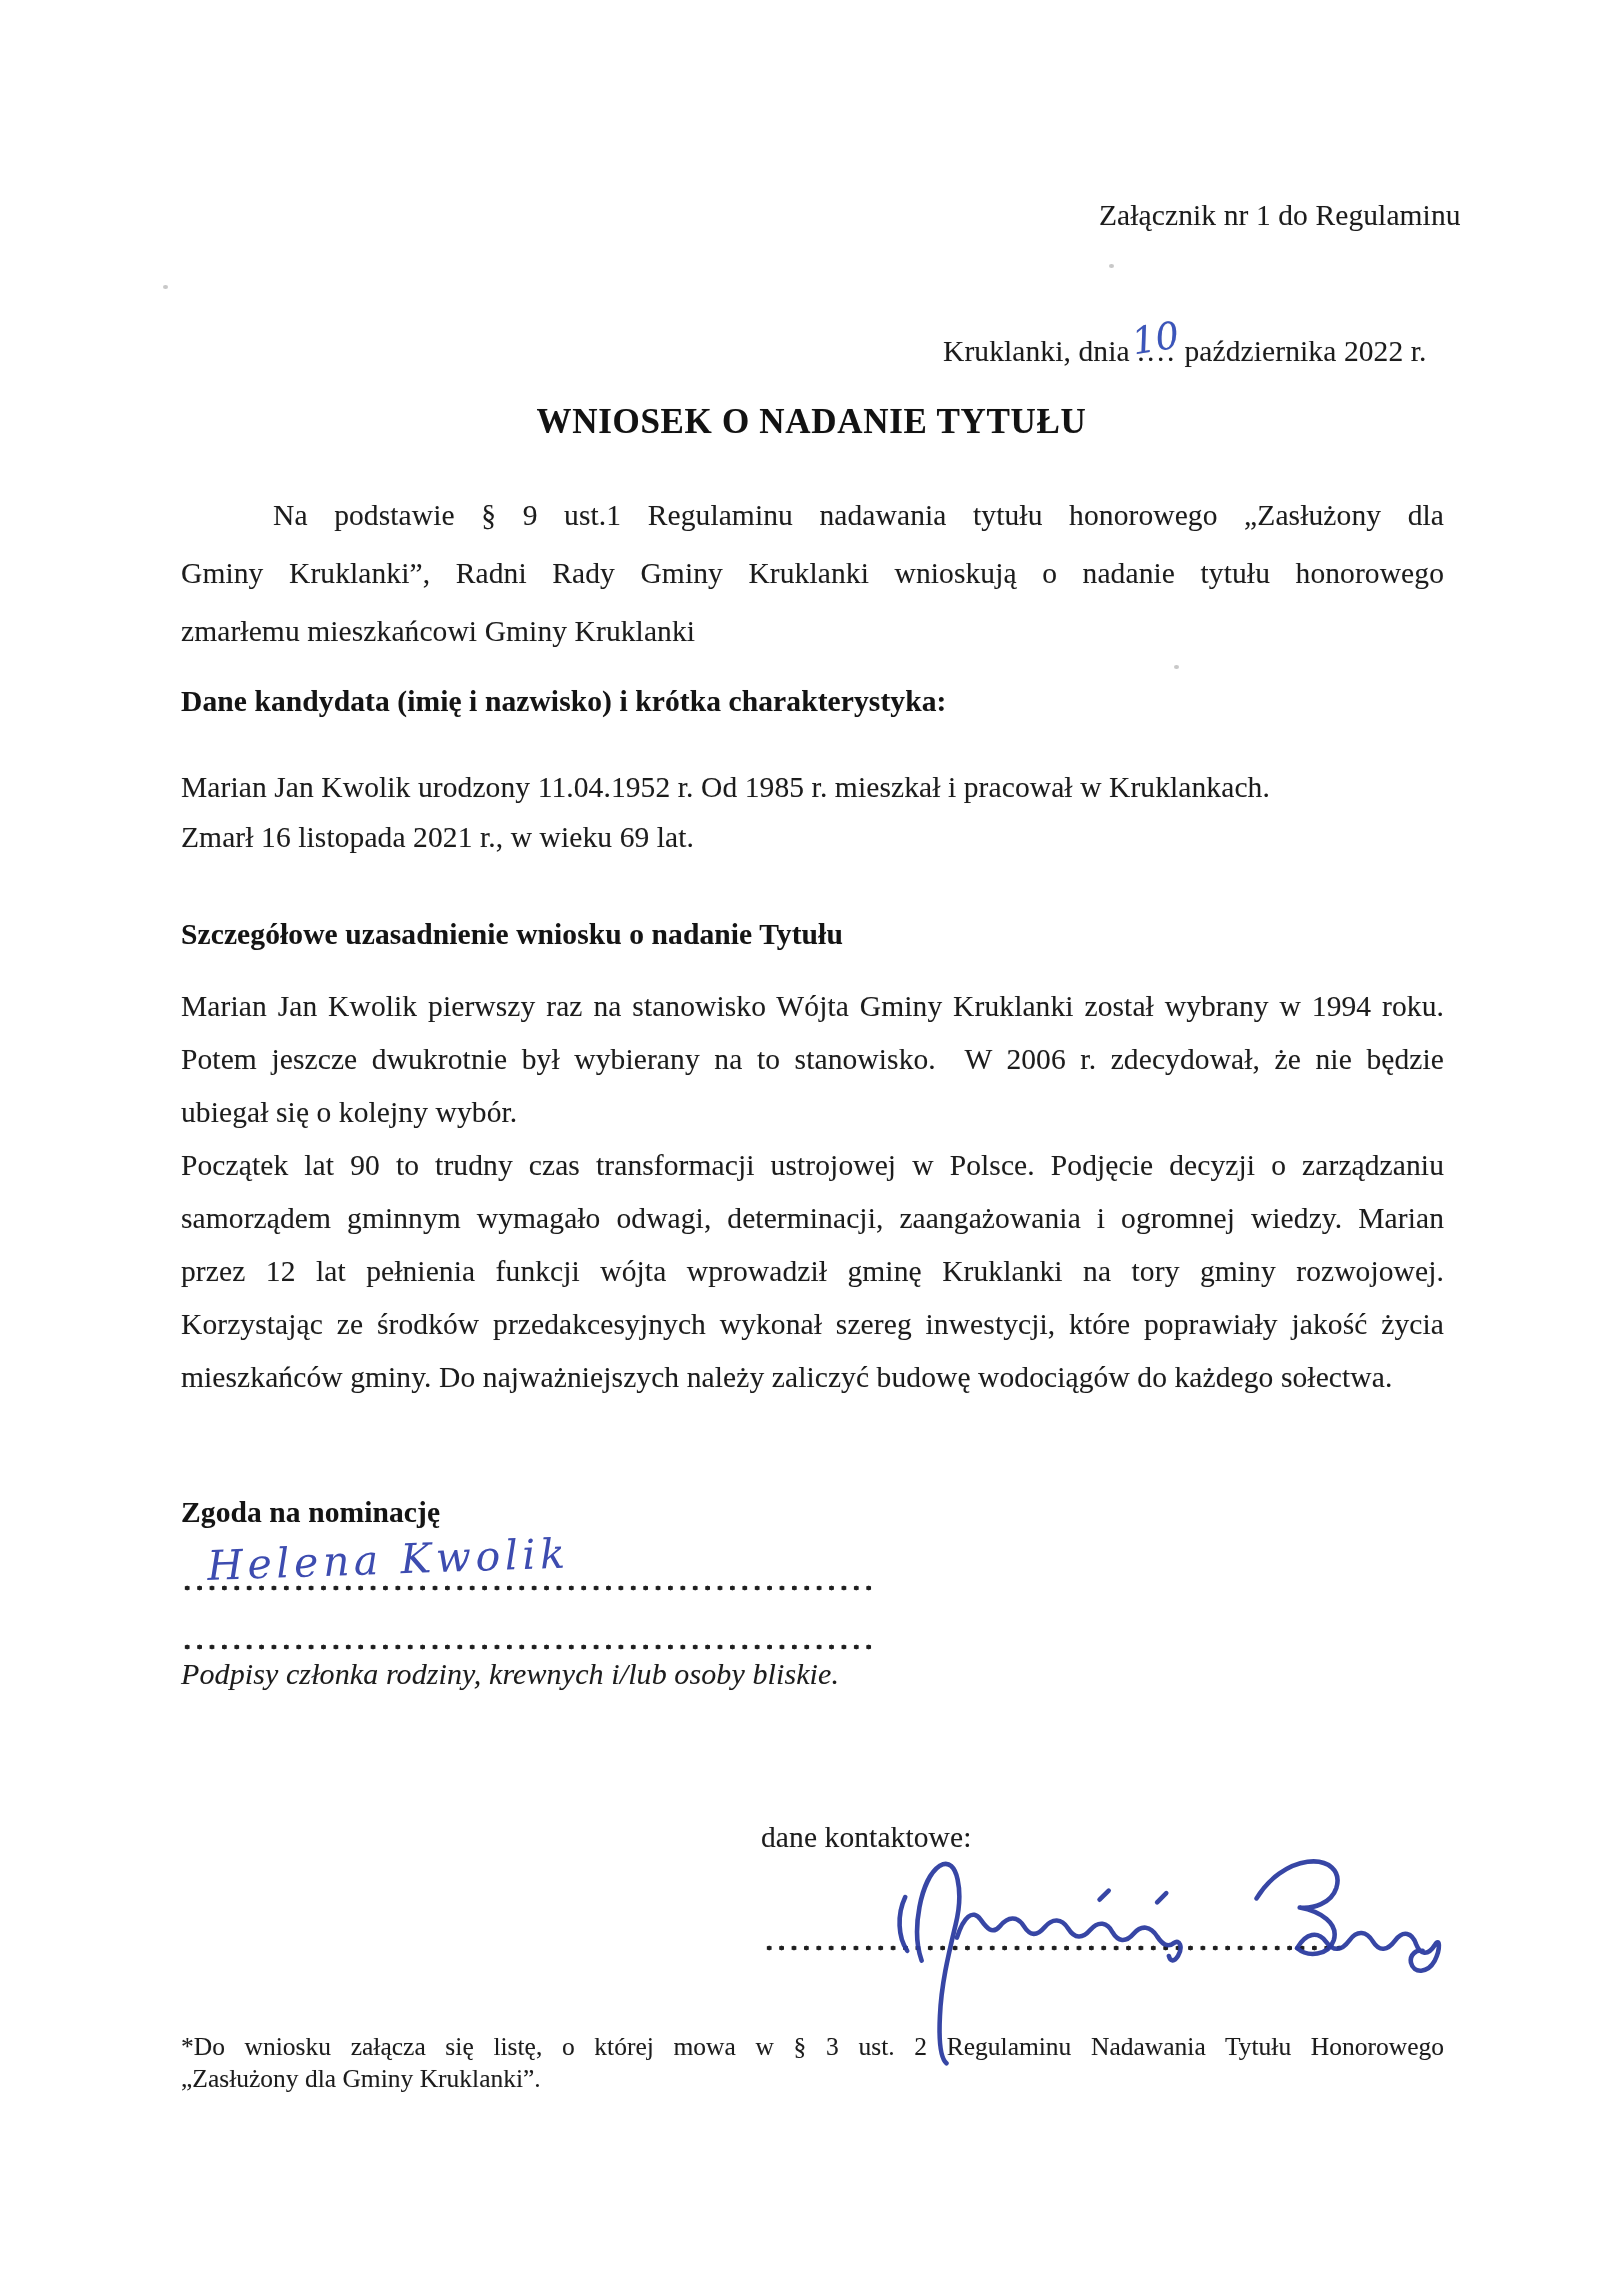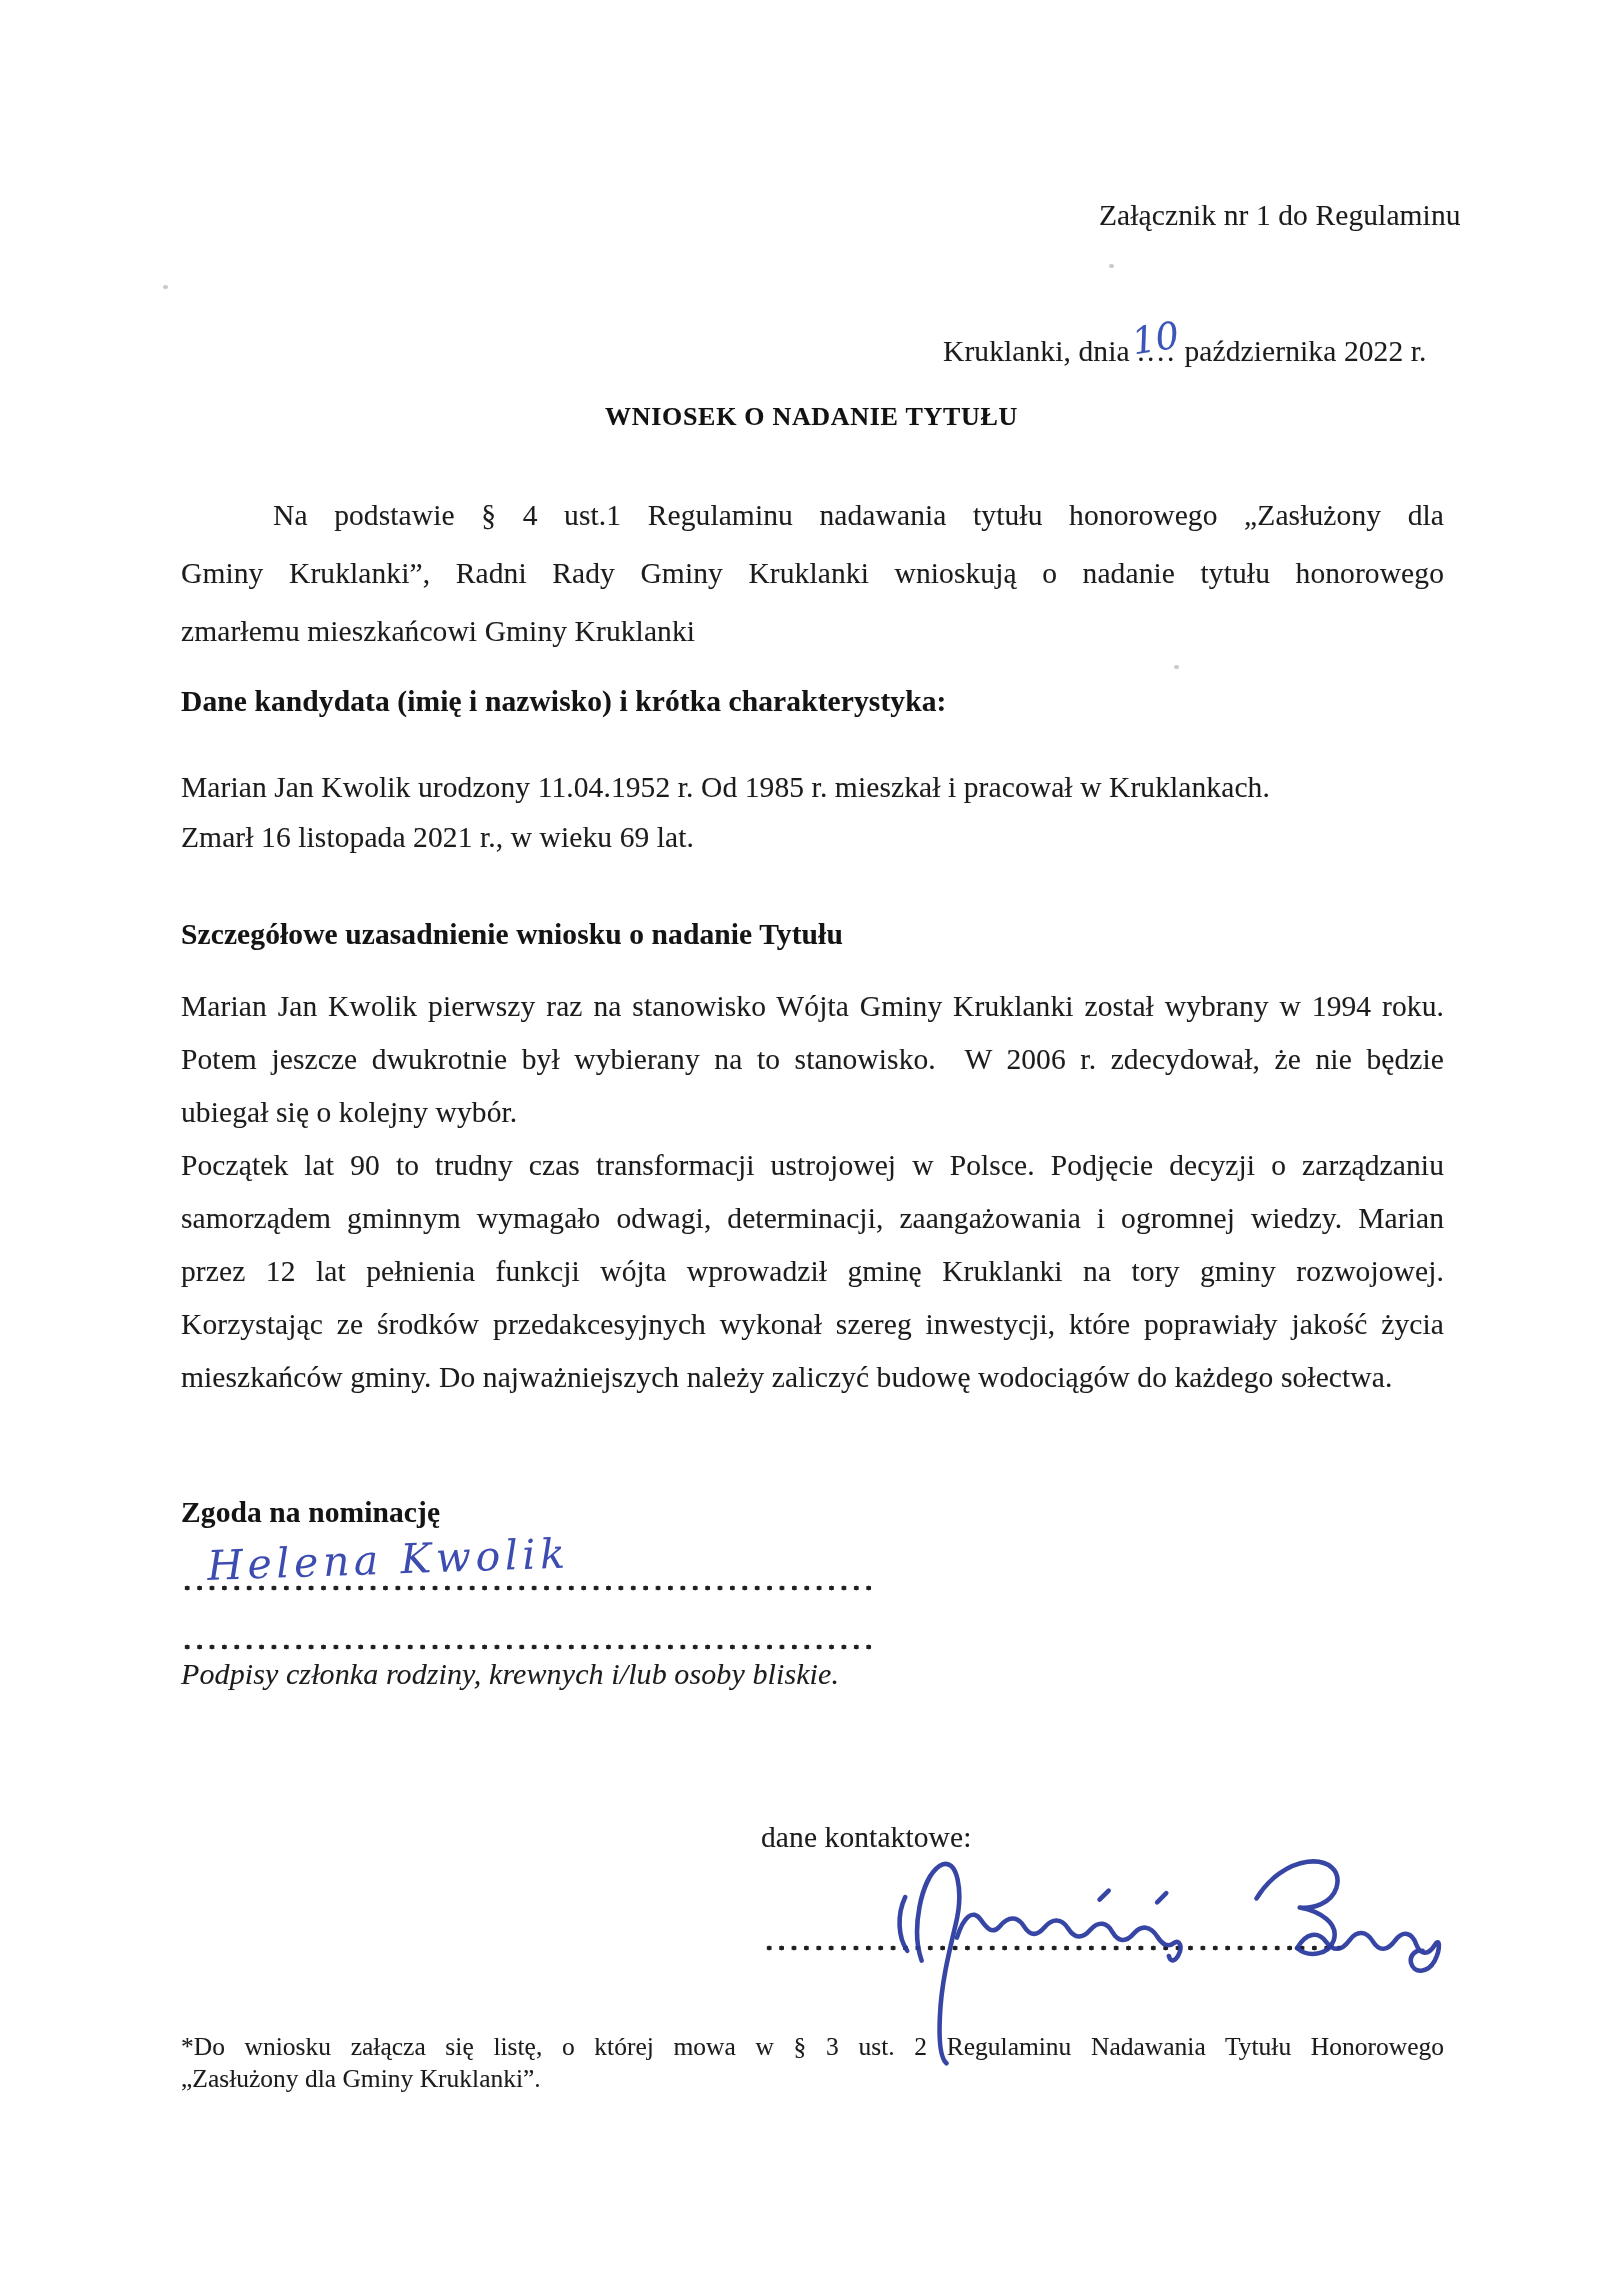--- a/index.html
+++ b/index.html
@@ -10,21 +10,21 @@
   .abs{position:absolute;}
   .line{white-space:pre-wrap;}
   .j{text-align:justify;text-align-last:justify;}
   .bold{font-weight:bold;color:#141414;}
   .it{font-style:italic;}
   .body-txt{font-size:29.5px;letter-spacing:0.1px;text-shadow:0 0 0.7px rgba(30,30,30,0.25);}
   .small-txt{font-size:25.5px;text-shadow:0 0 0.7px rgba(30,30,30,0.25);}
   .intro{line-height:58px;}
   .just-block{line-height:53px;}
   .foot{line-height:32px;}
-  .title{font-size:26px;font-weight:bold;letter-spacing:0.7px;text-align:center;color:#121212;
+  .title{font-size:35px;font-weight:bold;letter-spacing:0.7px;text-align:center;color:#121212;
          text-shadow:0 0 0.7px rgba(20,20,20,0.35);}
   .dotline{height:6.5px;background-image:radial-gradient(circle,#1f1f1f 2.4px,transparent 2.9px);
            background-size:12.4px 6.5px;background-repeat:repeat-x;background-position:0 1.3px;}
   .hand{font-family:"DejaVu Serif", serif;font-style:italic;color:#3d4cb0;}
   .hand-name{font-size:41px;letter-spacing:4.6px;transform:rotate(-2deg);transform-origin:left bottom;}
   .hand-day{font-size:37px;transform:rotate(-9deg);color:#3b55bb;position:absolute;}
   .date-dots{letter-spacing:2.6px;}
   .speck{width:4.6px;height:3.9px;border-radius:50%;background:#9a9a9a;opacity:.55;}
   svg.sig{overflow:visible;}
   svg.sig path{fill:none;stroke:#2c3ca0;stroke-width:7;stroke-linecap:round;stroke-linejoin:round;opacity:.95;}
@@ -37,21 +37,21 @@
   <div class="abs body-txt" style="left:1099px;top:199px;">Załącznik nr 1 do Regulaminu</div>
 
   <div class="abs body-txt" style="left:943px;top:335px;">
     <span>Kruklanki, dnia </span><span class="date-dots">....</span><span> października 2022 r.</span>
     <span class="hand hand-day" style="left:189px;top:-18.3px;">10</span>
   </div>
 
   <div class="abs title" style="left:0;top:402px;width:1623px;">WNIOSEK O NADANIE TYTUŁU</div>
 
   <div class="abs body-txt intro" style="left:181px;top:486px;width:1263px;">
-    <div class="line j" style="text-indent:92px;">Na podstawie § 4 ust.1 Regulaminu nadawania tytułu honorowego „Zasłużony dla</div>
+    <div class="line j" style="text-indent:92px;">Na podstawie § 9 ust.1 Regulaminu nadawania tytułu honorowego „Zasłużony dla</div>
     <div class="line j">Gminy Kruklanki”, Radni Rady Gminy Kruklanki wnioskują o nadanie tytułu honorowego</div>
     <div class="line">zmarłemu mieszkańcowi Gminy Kruklanki</div>
   </div>
 
   <div class="abs body-txt bold" style="left:181px;top:685px;">Dane kandydata (imię i nazwisko) i krótka charakterystyka:</div>
   <div class="abs body-txt line" style="left:181px;top:771px;width:1263px;">Marian Jan Kwolik urodzony 11.04.1952 r. Od 1985 r. mieszkał i pracował w Kruklankach.</div>
   <div class="abs body-txt line" style="left:181px;top:821px;width:1263px;">Zmarł 16 listopada 2021 r., w wieku 69 lat.</div>
 
   <div class="abs body-txt bold" style="left:181px;top:918px;">Szczegółowe uzasadnienie wniosku o nadanie Tytułu</div>
   <div class="abs body-txt just-block" style="left:181px;top:980px;width:1263px;">

